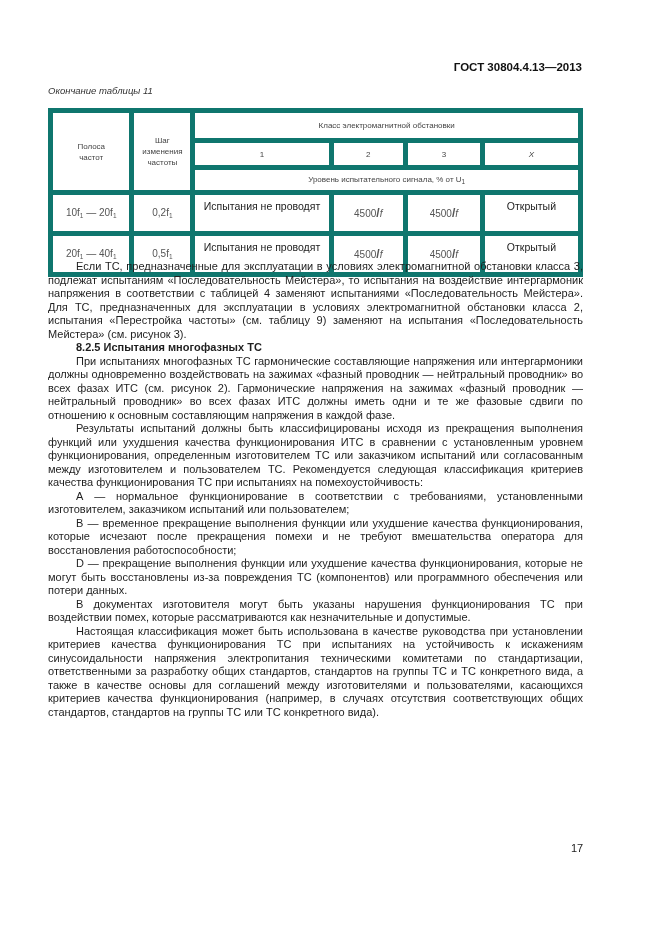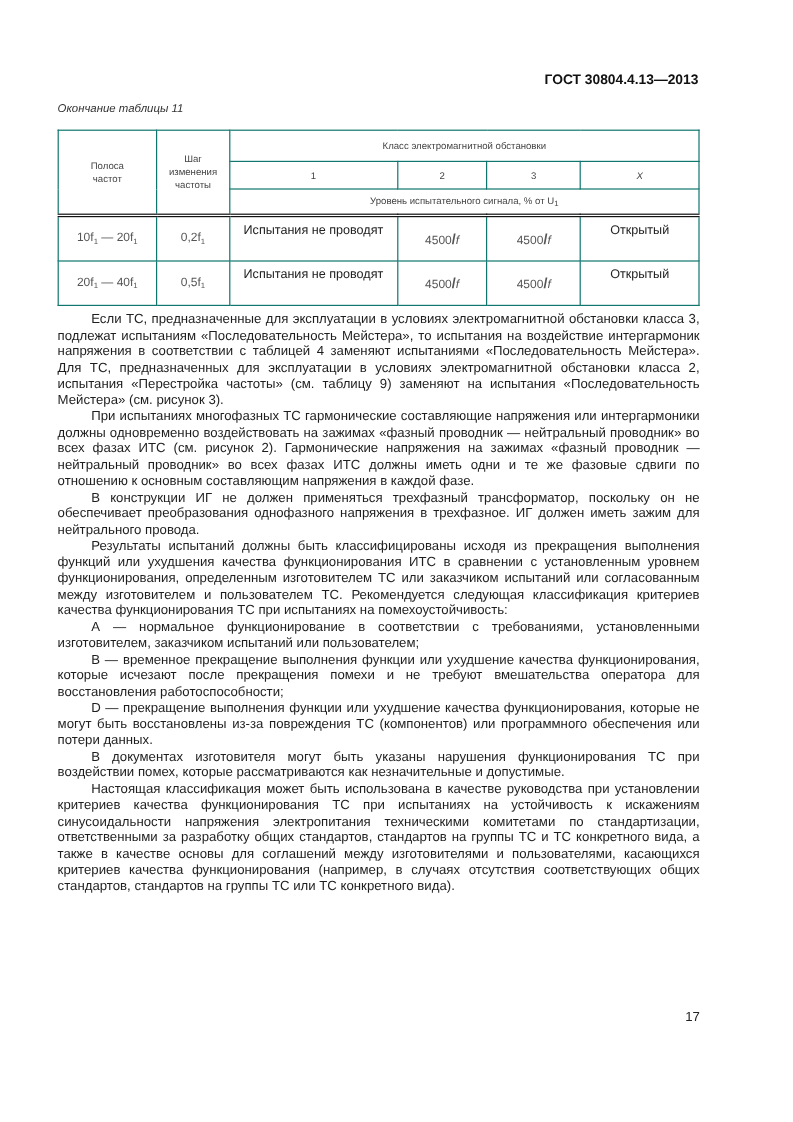--- a/index.html
+++ b/index.html
@@ -5,21 +5,21 @@
   html, body { margin: 0; padding: 0; background: #ffffff; }
   body { width: 661px; height: 935px; position: relative; overflow: hidden;
          font-family: "Liberation Sans", sans-serif; color: #1a1a1a; }
   .page { position: absolute; left: 0; top: 0; width: 661px; height: 935px; }
 
   .doc-code { position: absolute; top: 61px; right: 79px; font-size: 11.5px; font-weight: bold; color: #111; }
   .caption { position: absolute; top: 85px; left: 48px; font-size: 9.5px; font-style: italic; color: #333; }
 
   table.t11 { position: absolute; left: 48px; top: 108px; width: 535px; border-collapse: collapse;
               font-size: 8px; color: #444; }
-  table.t11 td { border: 1px solid #0f766e; text-align: center; padding: 0; margin-top: 12px; }
+  table.t11 td { border: 5px solid #0f766e; text-align: center; padding: 0; margin-top: 12px; }
   table.t11 .h1 td.class-head { height: 25px; }
   table.t11 .h2 td { height: 22px; }
   table.t11 .h3 td { height: 20px; }
   table.t11 tr.last-hdr td { border-bottom: 3px double #111; }
   table.t11 .body td { height: 31px; font-size: 10.5px; color: #333; vertical-align: top; padding-top: 5px; }
   table.t11 .body td.num { vertical-align: middle; padding-top: 0; font-size: 10px; color: #555; }
   table.t11 .body td.txt { font-size: 10.5px; color: #222; text-align: center; }
   .sub { font-size: 6.5px; vertical-align: -2px; }
   .ital { font-style: italic; }
   .slash { font-weight: bold; font-size: 12px; }
@@ -103,22 +103,22 @@
       <td class="num">
         <span>4500</span><span class="slash">/</span><span class="ital">f</span>
       </td>
       <td class="txt">Открытый</td>
     </tr>
   </tbody>
     </table>
 
   <div class="content">
     <p>Если ТС, предназначенные для эксплуатации в условиях электромагнитной обстановки класса 3, подлежат испытаниям «Последовательность Мейстера», то испытания на воздействие интергармоник напряжения в соответствии с таблицей 4 заменяют испытаниями «Последовательность Мейстера». Для ТС, предназначенных для эксплуатации в условиях электромагнитной обстановки класса 2, испытания «Перестройка частоты» (см. таблицу 9) заменяют на испытания «Последовательность Мейстера» (см. рисунок 3).</p>
+    <p class="subsec">8.2.5 Испытания многофазных ТС</p>
     <p>При испытаниях многофазных ТС гармонические составляющие напряжения или интергармоники должны одновременно воздействовать на зажимах «фазный проводник — нейтральный проводник» во всех фазах ИТС (см. рисунок 2). Гармонические напряжения на зажимах «фазный проводник — нейтральный проводник» во всех фазах ИТС должны иметь одни и те же фазовые сдвиги по отношению к основным составляющим напряжения в каждой фазе.</p>
-    <p>В конструкции ИГ не должен применяться трехфазный трансформатор, поскольку он не обеспечивает преобразования однофазного напряжения в трехфазное. ИГ должен иметь зажим для нейтрального провода.</p>
     <p>Результаты испытаний должны быть классифицированы исходя из прекращения выполнения функций или ухудшения качества функционирования ИТС в сравнении с установленным уровнем функционирования, определенным изготовителем ТС или заказчиком испытаний или согласованным между изготовителем и пользователем ТС. Рекомендуется следующая классификация критериев качества функционирования ТС при испытаниях на помехоустойчивость:</p>
     <p>А — нормальное функционирование в соответствии с требованиями, установленными изготовителем, заказчиком испытаний или пользователем;</p>
     <p>В — временное прекращение выполнения функции или ухудшение качества функционирования, которые исчезают после прекращения помехи и не требуют вмешательства оператора для восстановления работоспособности;</p>
     <p>D — прекращение выполнения функции или ухудшение качества функционирования, которые не могут быть восстановлены из-за повреждения ТС (компонентов) или программного обеспечения или потери данных.</p>
     <p>В документах изготовителя могут быть указаны нарушения функционирования ТС при воздействии помех, которые рассматриваются как незначительные и допустимые.</p>
     <p>Настоящая классификация может быть использована в качестве руководства при установлении критериев качества функционирования ТС при испытаниях на устойчивость к искажениям синусоидальности напряжения электропитания техническими комитетами по стандартизации, ответственными за разработку общих стандартов, стандартов на группы ТС и ТС конкретного вида, а также в качестве основы для соглашений между изготовителями и пользователями, касающихся критериев качества функционирования (например, в случаях отсутствия соответствующих общих стандартов, стандартов на группы ТС или ТС конкретного вида).</p>
   </div>
 
   <div class="page-num">17</div>
 </div>

